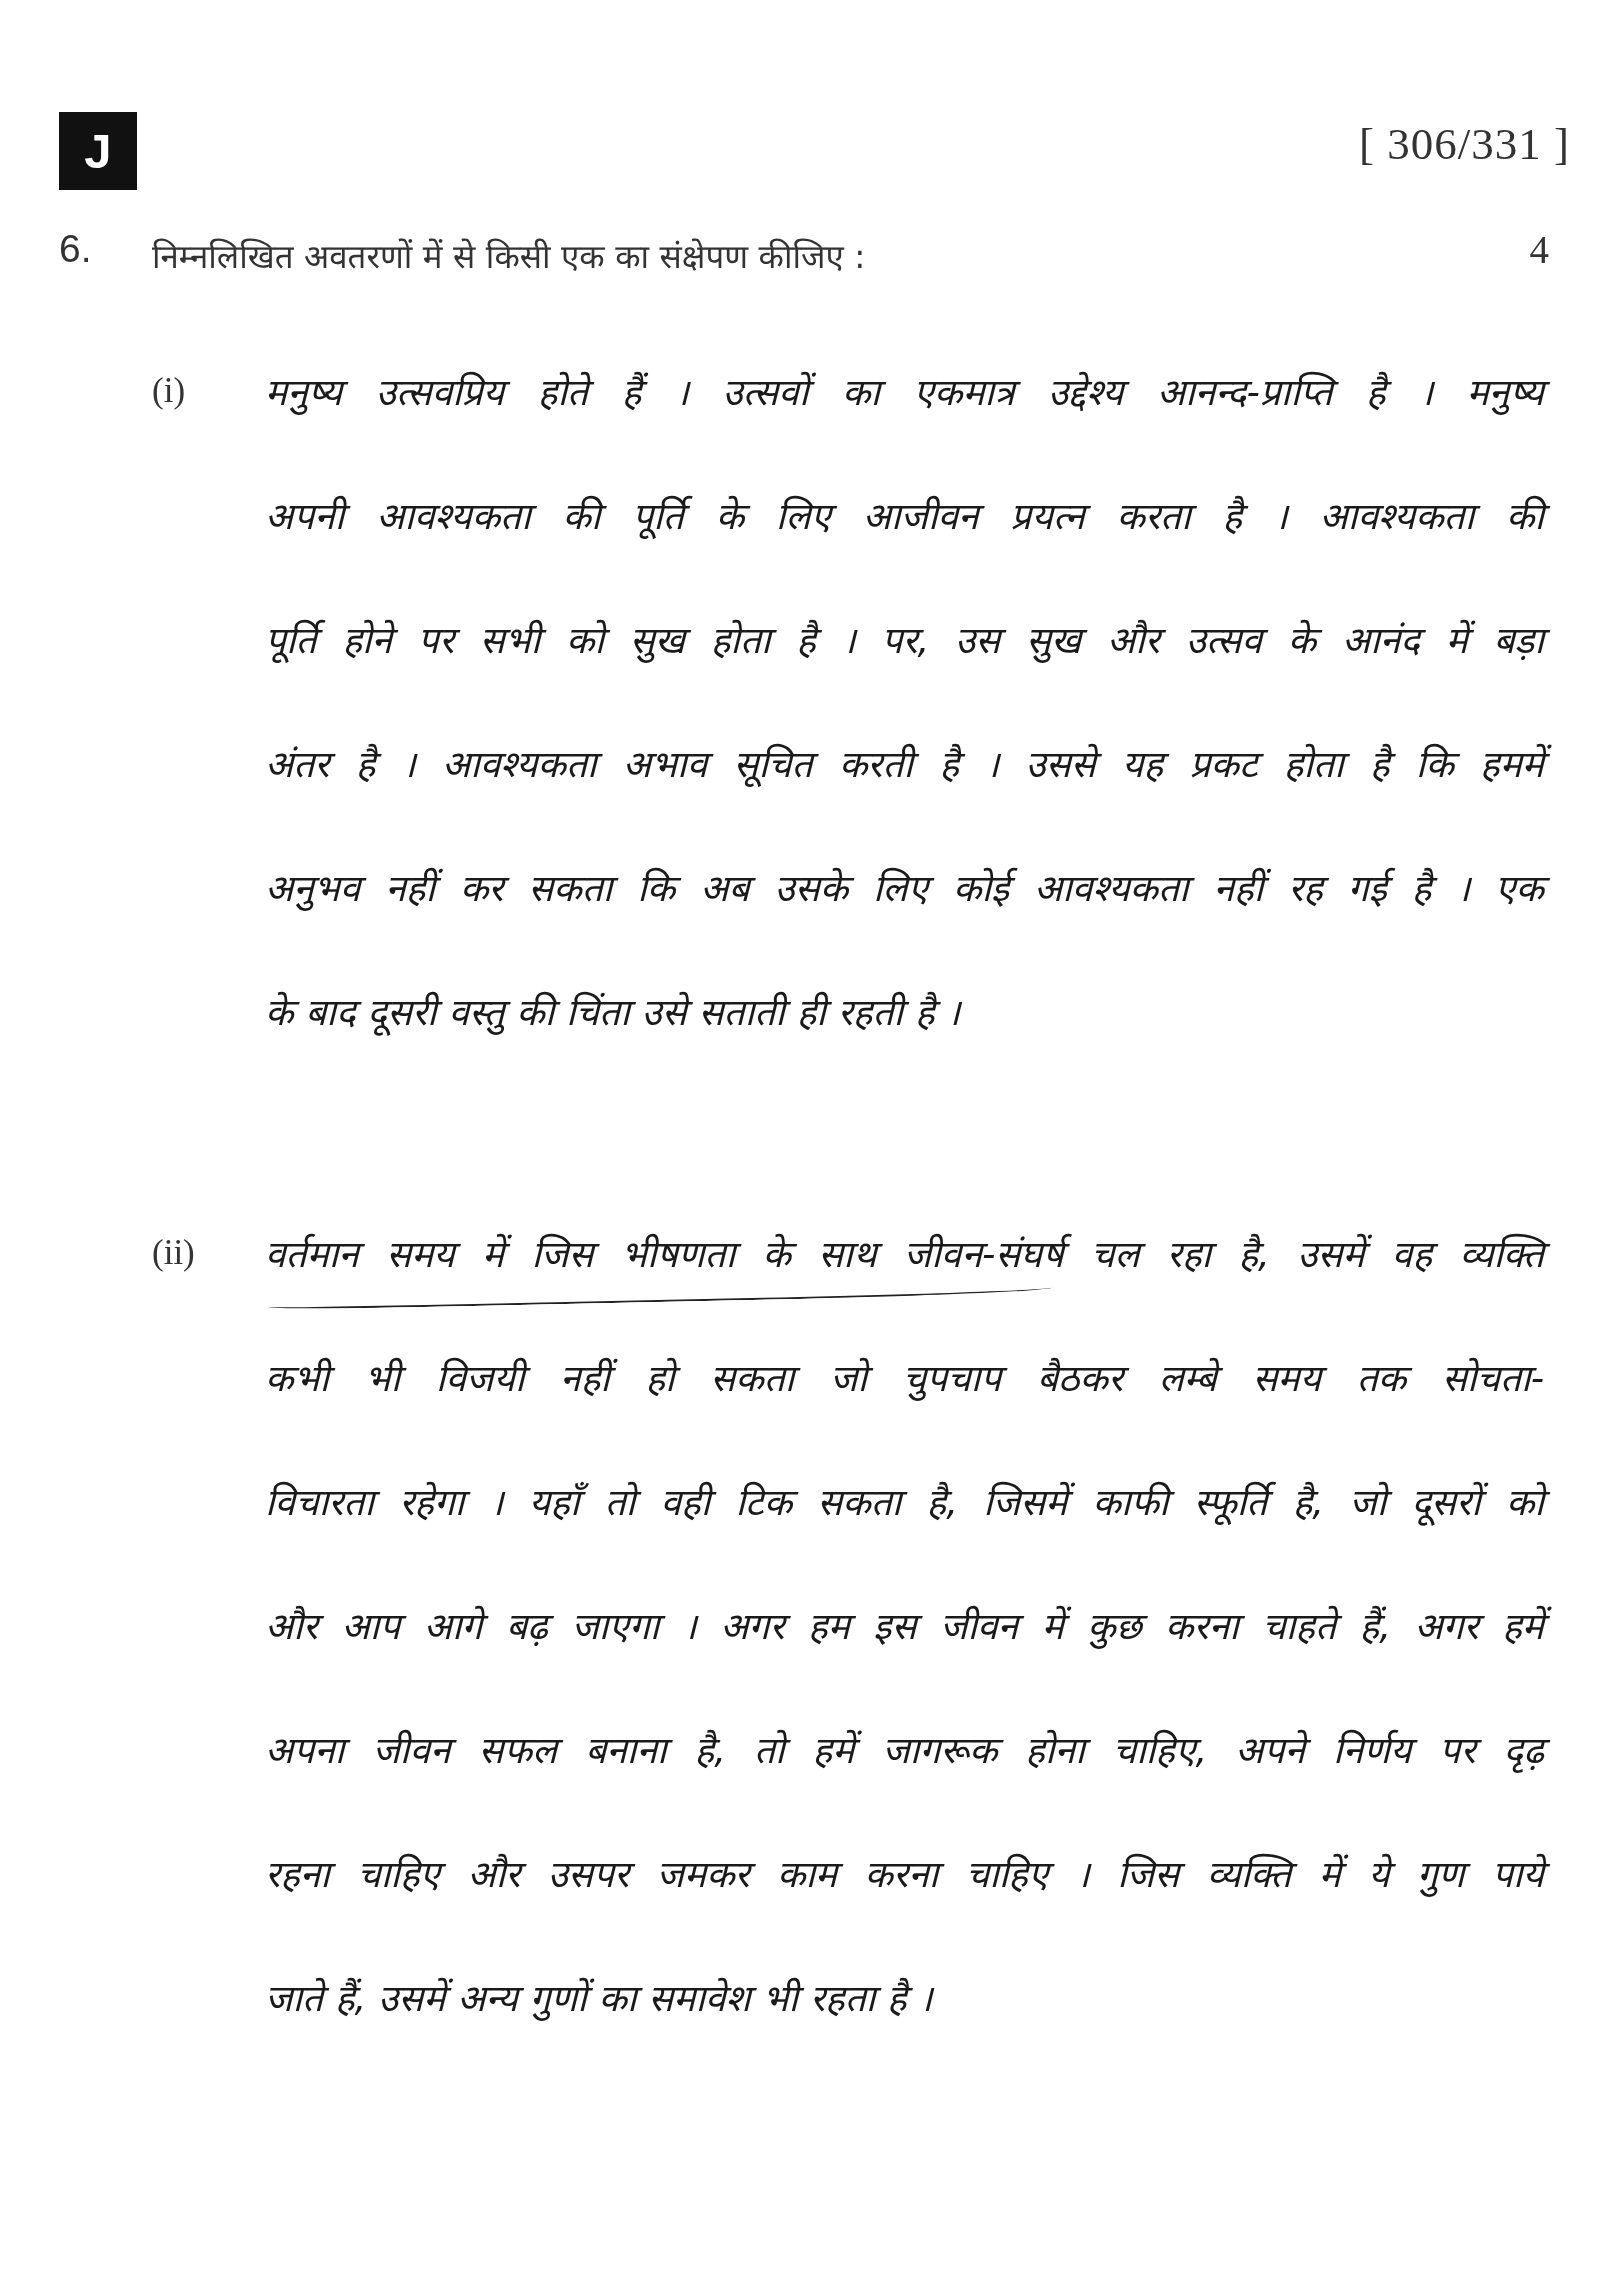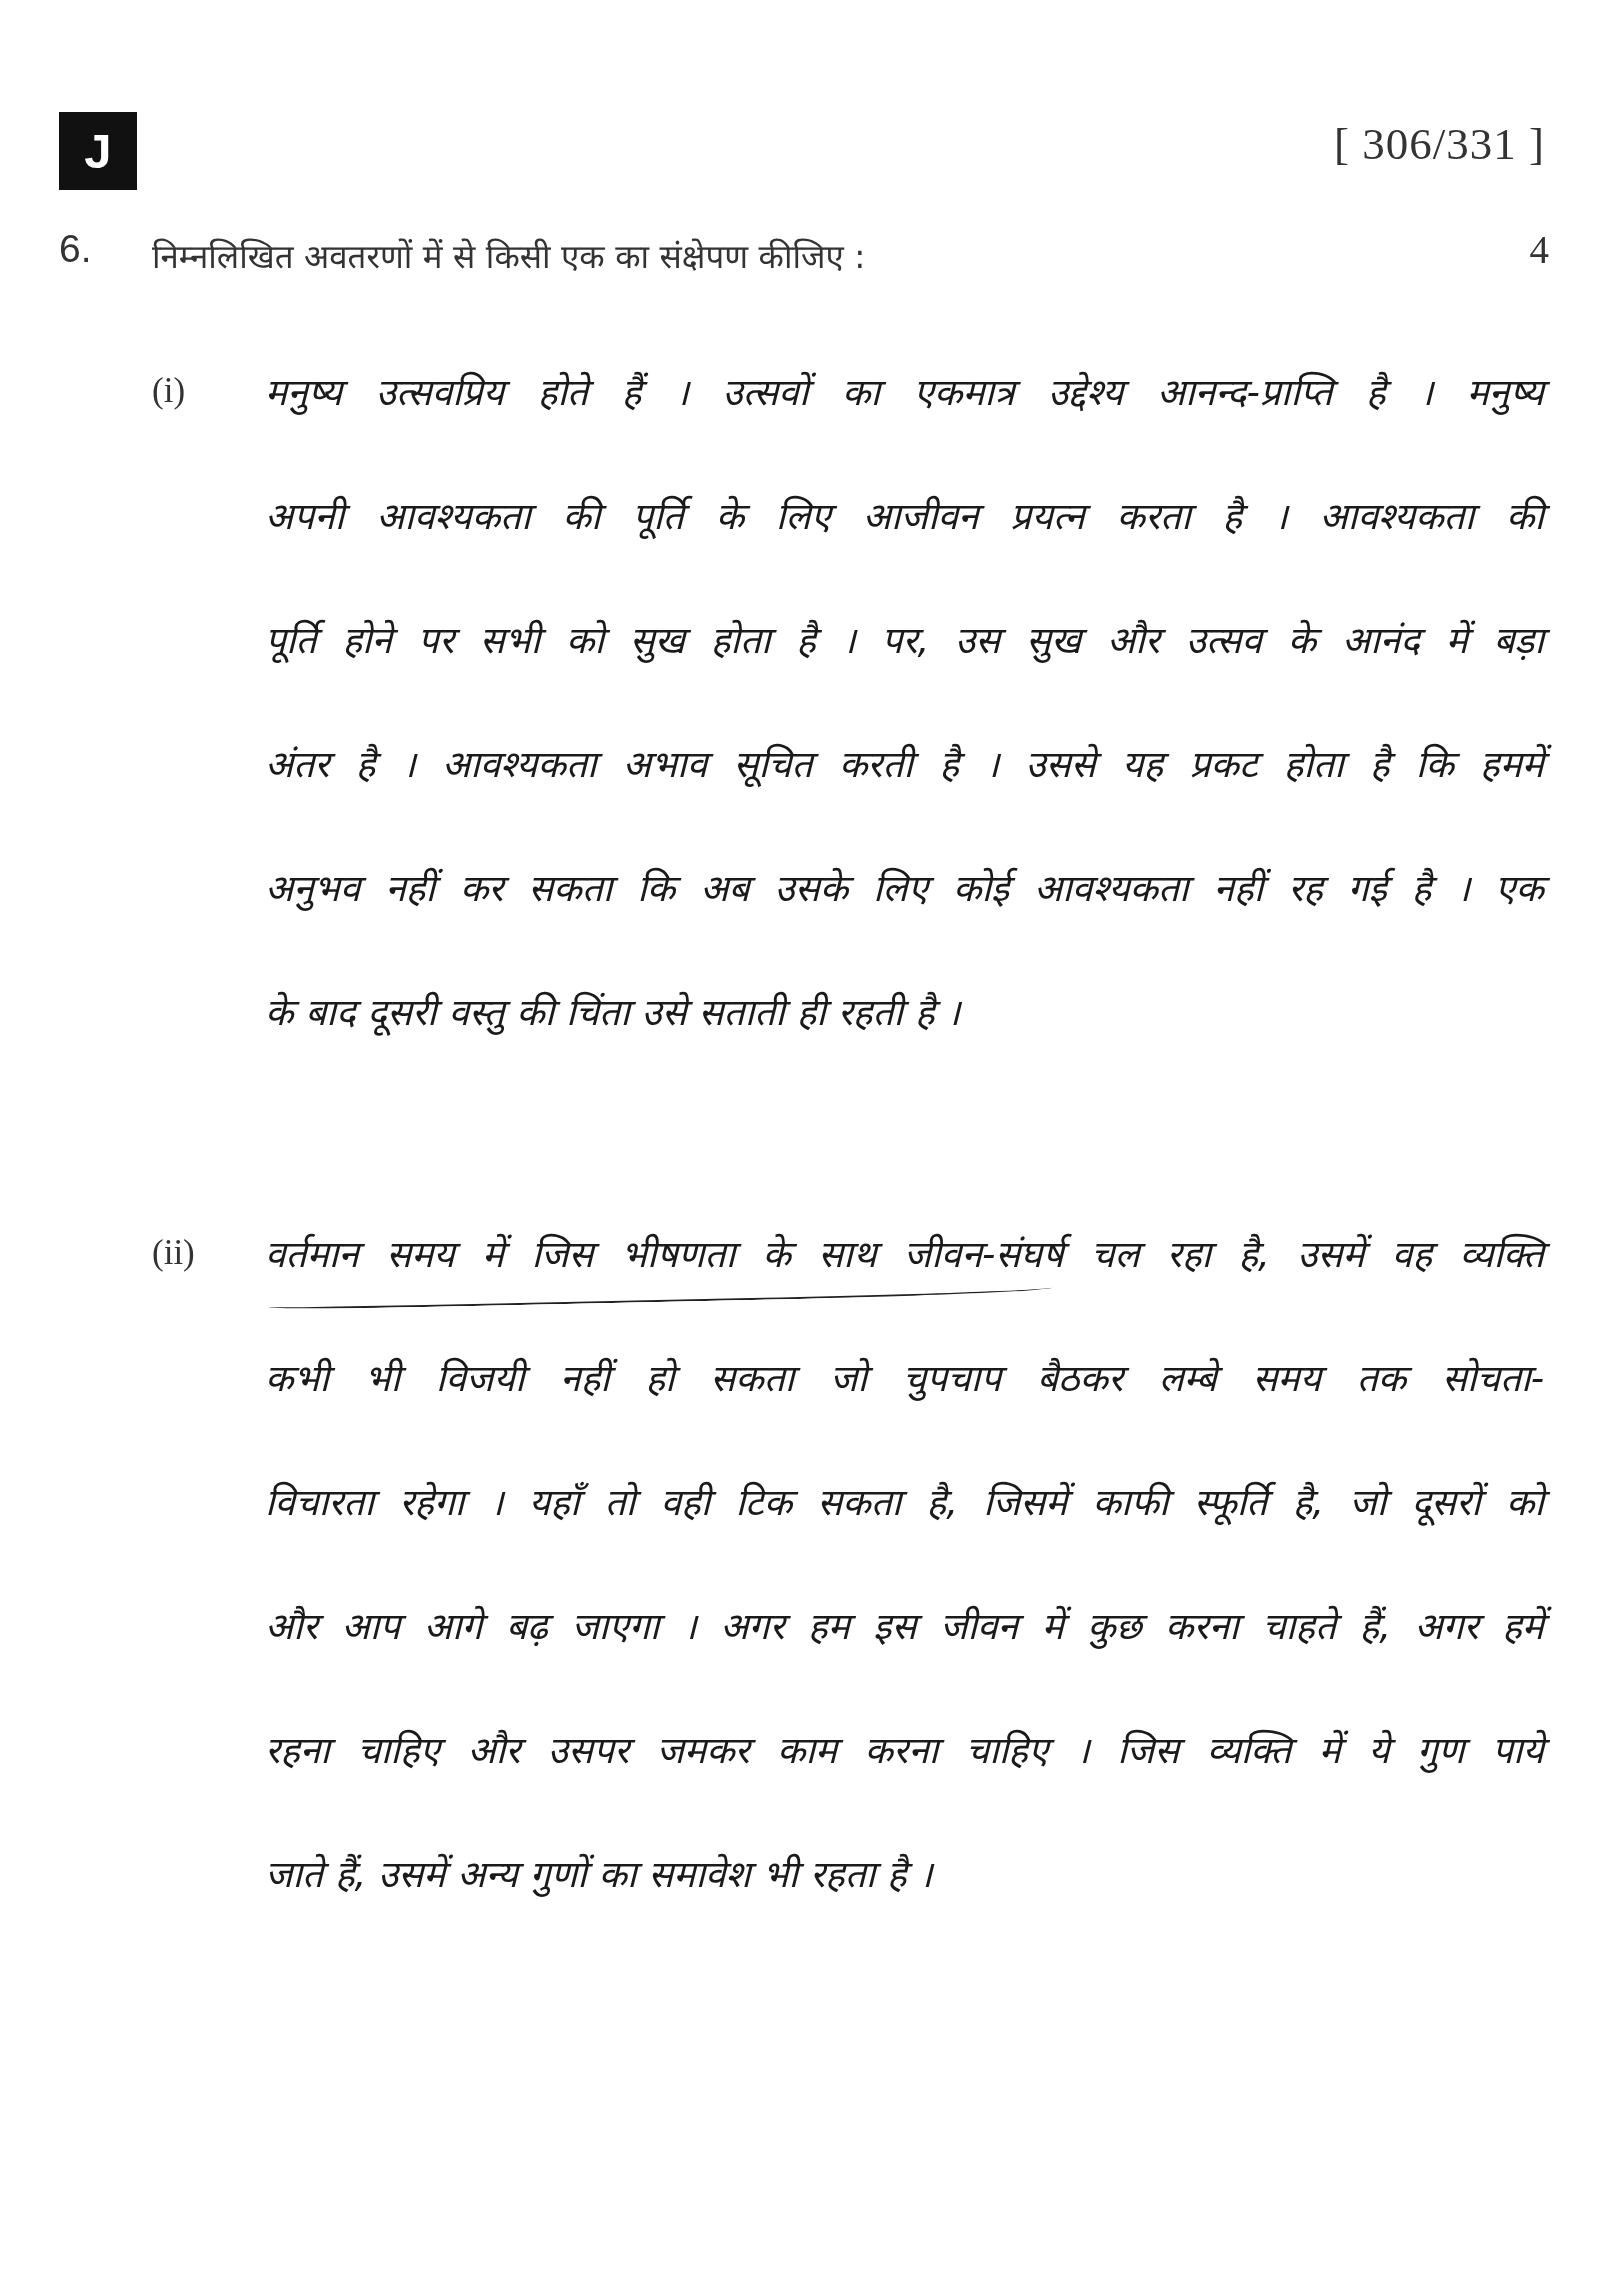--- a/index.html
+++ b/index.html
@@ -7,21 +7,21 @@
       width: 1621px; height: 2293px; position: relative; overflow: hidden;
       font-family: "DejaVu Sans", "Liberation Sans", sans-serif;
       color: #1a1a1a;
     }
     .badge {
       position: absolute; left: 59px; top: 112px; width: 78px; height: 78px;
       background: #111; color: #fff; font-family: "Liberation Sans", sans-serif;
       font-weight: bold; font-size: 49px; line-height: 78px; text-align: center;
     }
     .code {
-      position: absolute; right: 76px; top: 118px;
+      position: absolute; right: 51px; top: 118px;
       font-family: "Liberation Serif", serif; font-size: 45px; color: #333;
       letter-spacing: 1px;
     }
     .question {
       position: absolute; left: 59px; top: 227px; width: 1490px;
       font-size: 33px; color: #333;
     }
     .question .qnum { position: absolute; left: 0; top: 0; font-family: "Liberation Sans", sans-serif; font-size: 39px; }
     .question .qtext { position: absolute; left: 93px; top: 6px; }
     .question .marks { position: absolute; right: 0; top: 0; font-family: "Liberation Serif", serif; font-size: 39px; }
@@ -69,17 +69,18 @@
 </div>
 
 <div class="passage" id="p2">
   <span class="pnum">(ii)</span>
   <div class="underline-mark"></div>
   <div class="lines">
     <div class="line">वर्तमान समय में जिस भीषणता के साथ जीवन-संघर्ष चल रहा है, उसमें वह व्यक्ति</div>
     <div class="line">कभी भी विजयी नहीं हो सकता जो चुपचाप बैठकर लम्बे समय तक सोचता-</div>
     <div class="line">विचारता रहेगा । यहाँ तो वही टिक सकता है, जिसमें काफी स्फूर्ति है, जो दूसरों को</div>
     <div class="line">और आप आगे बढ़ जाएगा । अगर हम इस जीवन में कुछ करना चाहते हैं, अगर हमें</div>
+    <div class="line">अपना जीवन सफल बनाना है, तो हमें जागरूक होना चाहिए, अपने निर्णय पर दृढ़</div>
     <div class="line">रहना चाहिए और उसपर जमकर काम करना चाहिए । जिस व्यक्ति में ये गुण पाये</div>
     <div class="line last">जाते हैं, उसमें अन्य गुणों का समावेश भी रहता है ।</div>
   </div>
 </div>
 
 
 </body></html>

